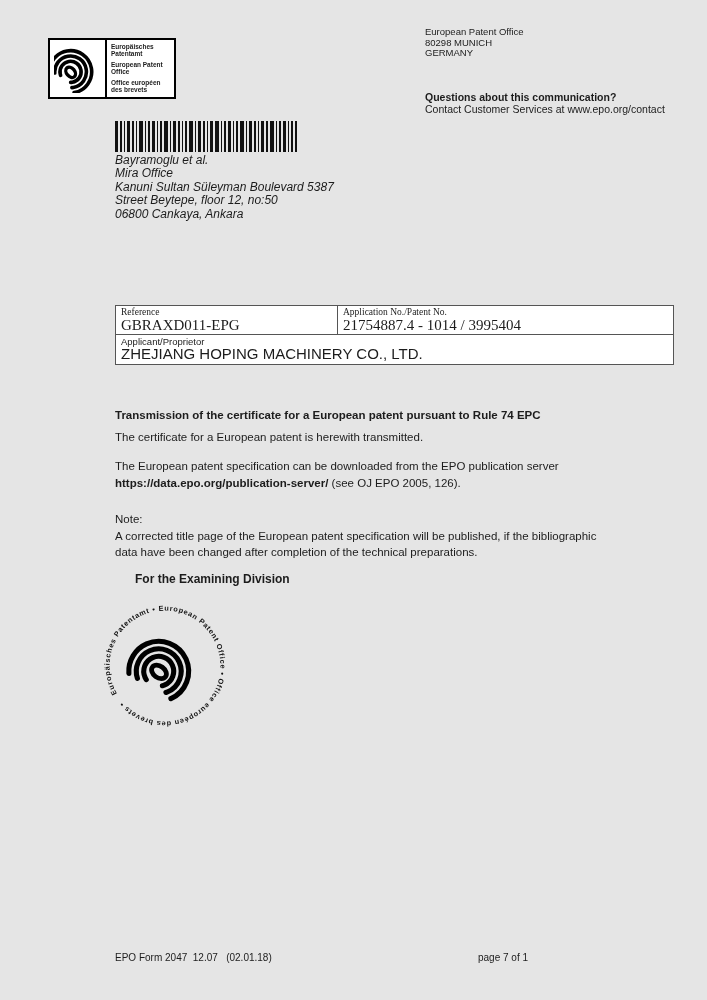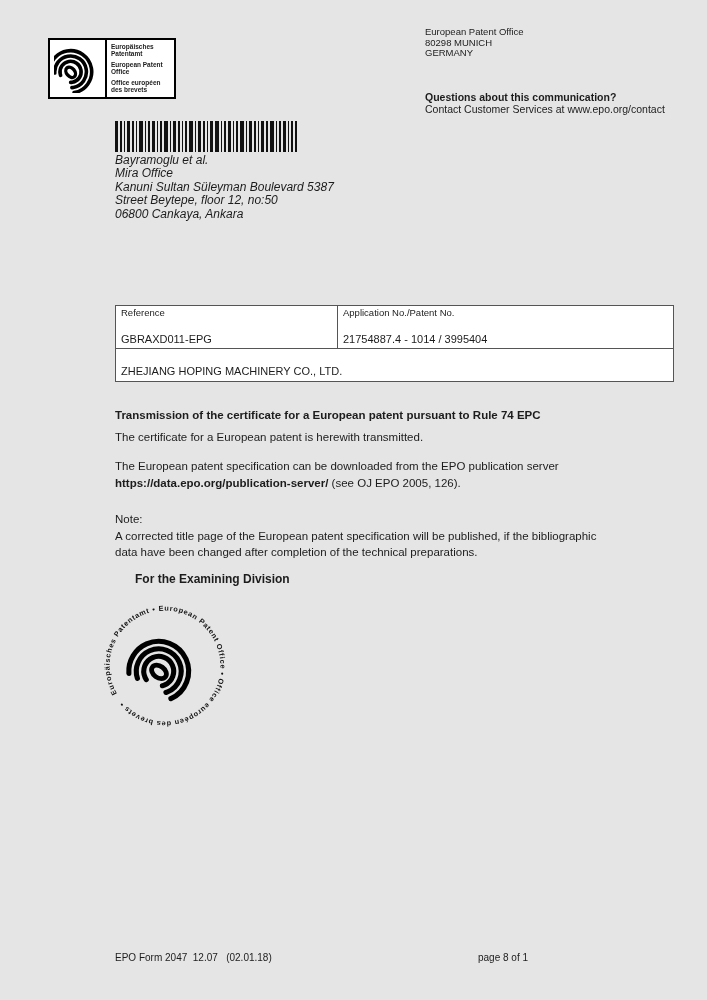--- a/index.html
+++ b/index.html
@@ -22,26 +22,26 @@
   
   .barcode{position:absolute;left:115px;top:121px;width:182px;height:31px;}
   .recipient{position:absolute;left:115px;top:154px;font-size:12px;line-height:13.4px;font-style:italic;}
   
   .date-box{position:absolute;left:443px;top:253px;width:231px;height:42px;border:1px solid #555;box-sizing:border-box;}
   .date-box .d-label{position:absolute;left:4px;top:1px;font-size:9.5px;color:#222;}
   .date-box .d-value{display:block;text-align:center;margin-top:9px;font-size:12.5px;}
   
   .ref-table{position:absolute;left:115px;top:305px;width:559px;border:1px solid #555;box-sizing:border-box;background:#fff;}
   .ref-table .trow1{display:flex;border-bottom:1px solid #555;}
-  .ref-table .tcell{box-sizing:border-box;padding:1px 8px 2px 5px;}
+  .ref-table .tcell{box-sizing:border-box;padding:1px 8px 2px 5px;font-family:Liberation Serif, serif;}
   .ref-table .c-ref{width:222px;border-right:1px solid #555;}
   .ref-table .c-app{flex:1;}
   .ref-table .trow2{padding:1px 0 3px 5px;}
   .t-label{display:block;font-size:9.5px;color:#222;line-height:11px;}
-  .t-value{display:block;font-size:11px;line-height:14px;white-space:nowrap;margin-top:14px;}
+  .t-value{display:block;font-size:15px;line-height:14px;white-space:nowrap;}
   
   .body-txt{position:absolute;left:115px;width:484px;font-size:11.5px;line-height:17px;}
   .b-head{top:407px;font-weight:bold;}
   .b-p1{top:429px;}
   .b-p2{top:458px;}
   .b-url{font-weight:bold;}
   .b-note{top:511px;line-height:16.5px;}
   .b-sig{top:571px;font-weight:bold;font-size:12px;padding-left:20px;}
   
   .seal{position:absolute;left:97px;top:598px;width:136px;height:136px;}
@@ -147,20 +147,21 @@
       <div class="tcell c-ref">
         <span class="t-label">Reference</span>
         <span class="t-value">GBRAXD011-EPG</span>
       </div>
       <div class="tcell c-app">
         <span class="t-label">Application No./Patent No.</span>
         <span class="t-value">21754887.4 - 1014 / 3995404</span>
       </div>
     </div>
     <div class="trow2">
+      <span class="t-label">Applicant/Proprietor</span>
       <span class="t-value">ZHEJIANG HOPING MACHINERY CO., LTD.</span>
     </div>
   </div>
 
   <div class="body-txt b-head">Transmission of the certificate for a European patent pursuant to Rule 74 EPC</div>
   <div class="body-txt b-p1">The certificate for a European patent is herewith transmitted.</div>
   <div class="body-txt b-p2">
     <span>The European patent specification can be downloaded from the EPO publication server</span><br>
     <span class="b-url">https://data.epo.org/publication-server/</span><span> (see OJ EPO 2005, 126).</span>
   </div>
@@ -179,15 +180,15 @@
     </text>
     <g transform="translate(70,71) rotate(-24) scale(0.70) translate(-45,-52)" fill="none" stroke="#000" stroke-linecap="round">
       <ellipse cx="34" cy="55" rx="8.5" ry="12" stroke-width="7" transform="rotate(-30 34 55)"></ellipse>
       <circle cx="34" cy="54" r="22" stroke-width="7.5" pathLength="360" stroke-dasharray="290 70" stroke-dashoffset="-170"></circle>
       <circle cx="34" cy="54" r="33" stroke-width="7.5" pathLength="360" stroke-dasharray="270 90" stroke-dashoffset="-185"></circle>
       <circle cx="34" cy="54" r="44" stroke-width="7.5" pathLength="360" stroke-dasharray="250 110" stroke-dashoffset="-200"></circle>
     </g>
   </svg>
 
   <div class="footer-left">EPO Form 2047  12.07   (02.01.18)</div>
-  <div class="footer-right">page 8 of 1</div>
+  <div class="footer-right">page 7 of 1</div>
 
 </div>
 
 </body></html>

